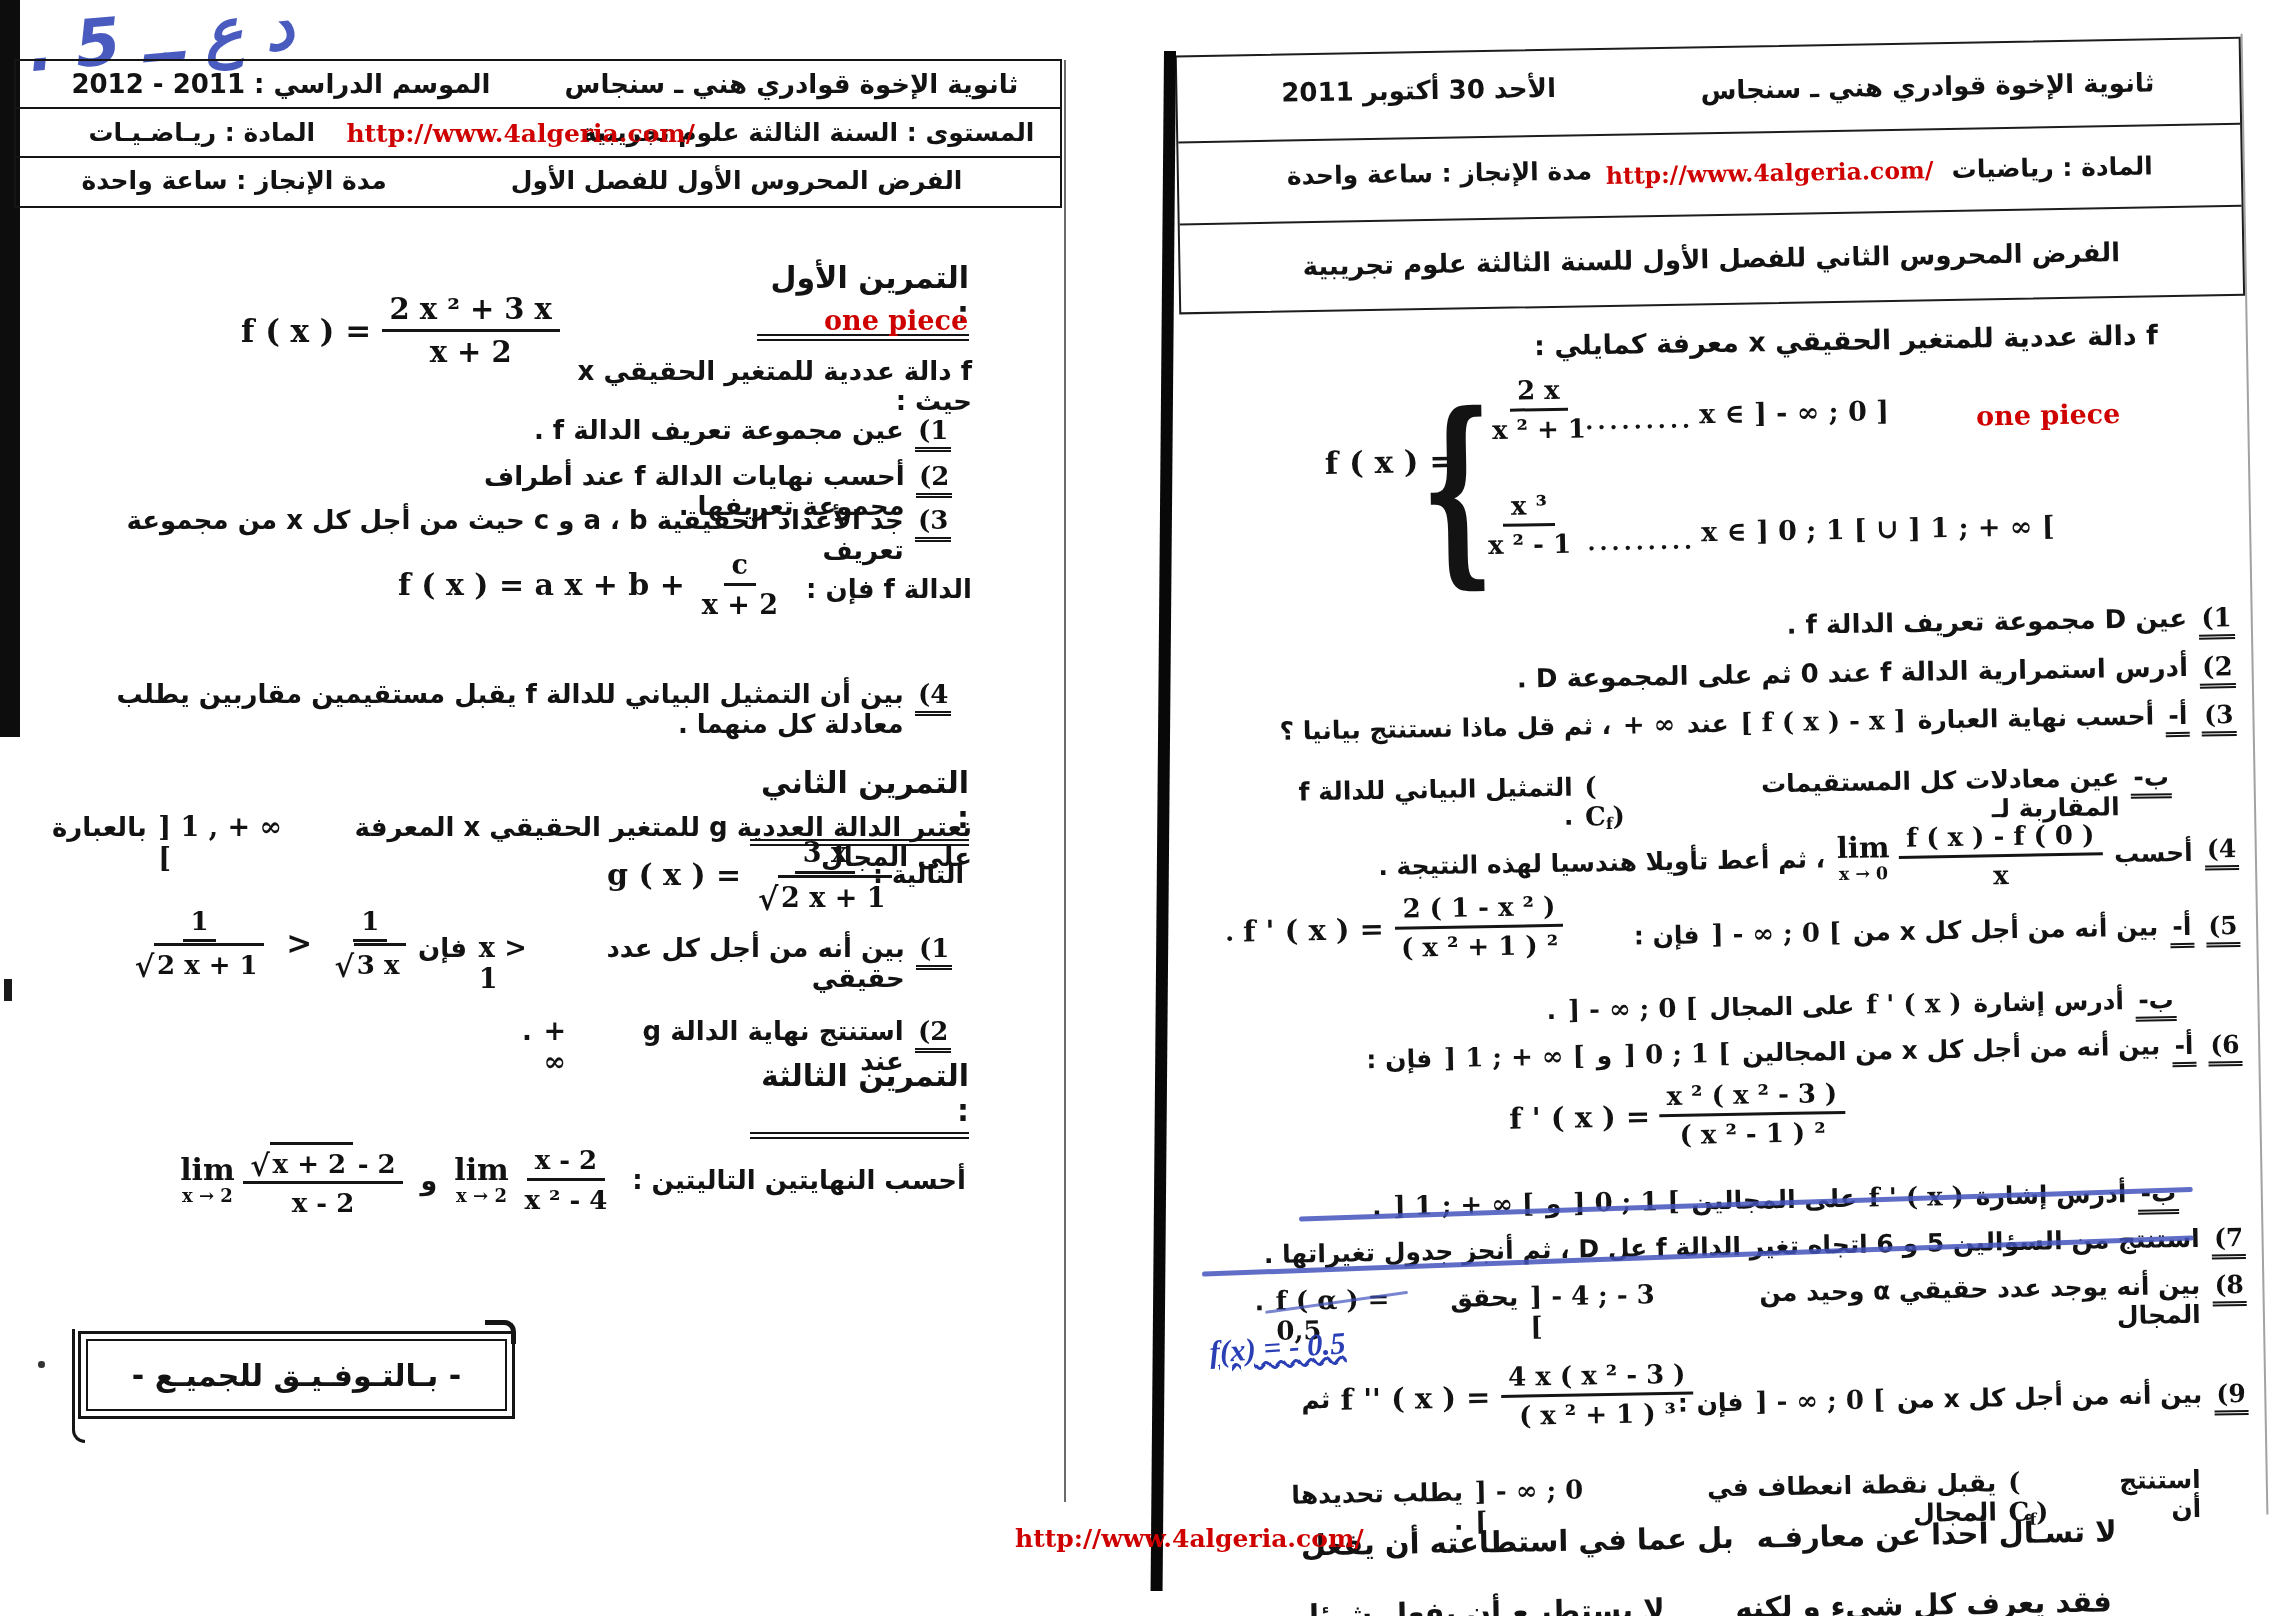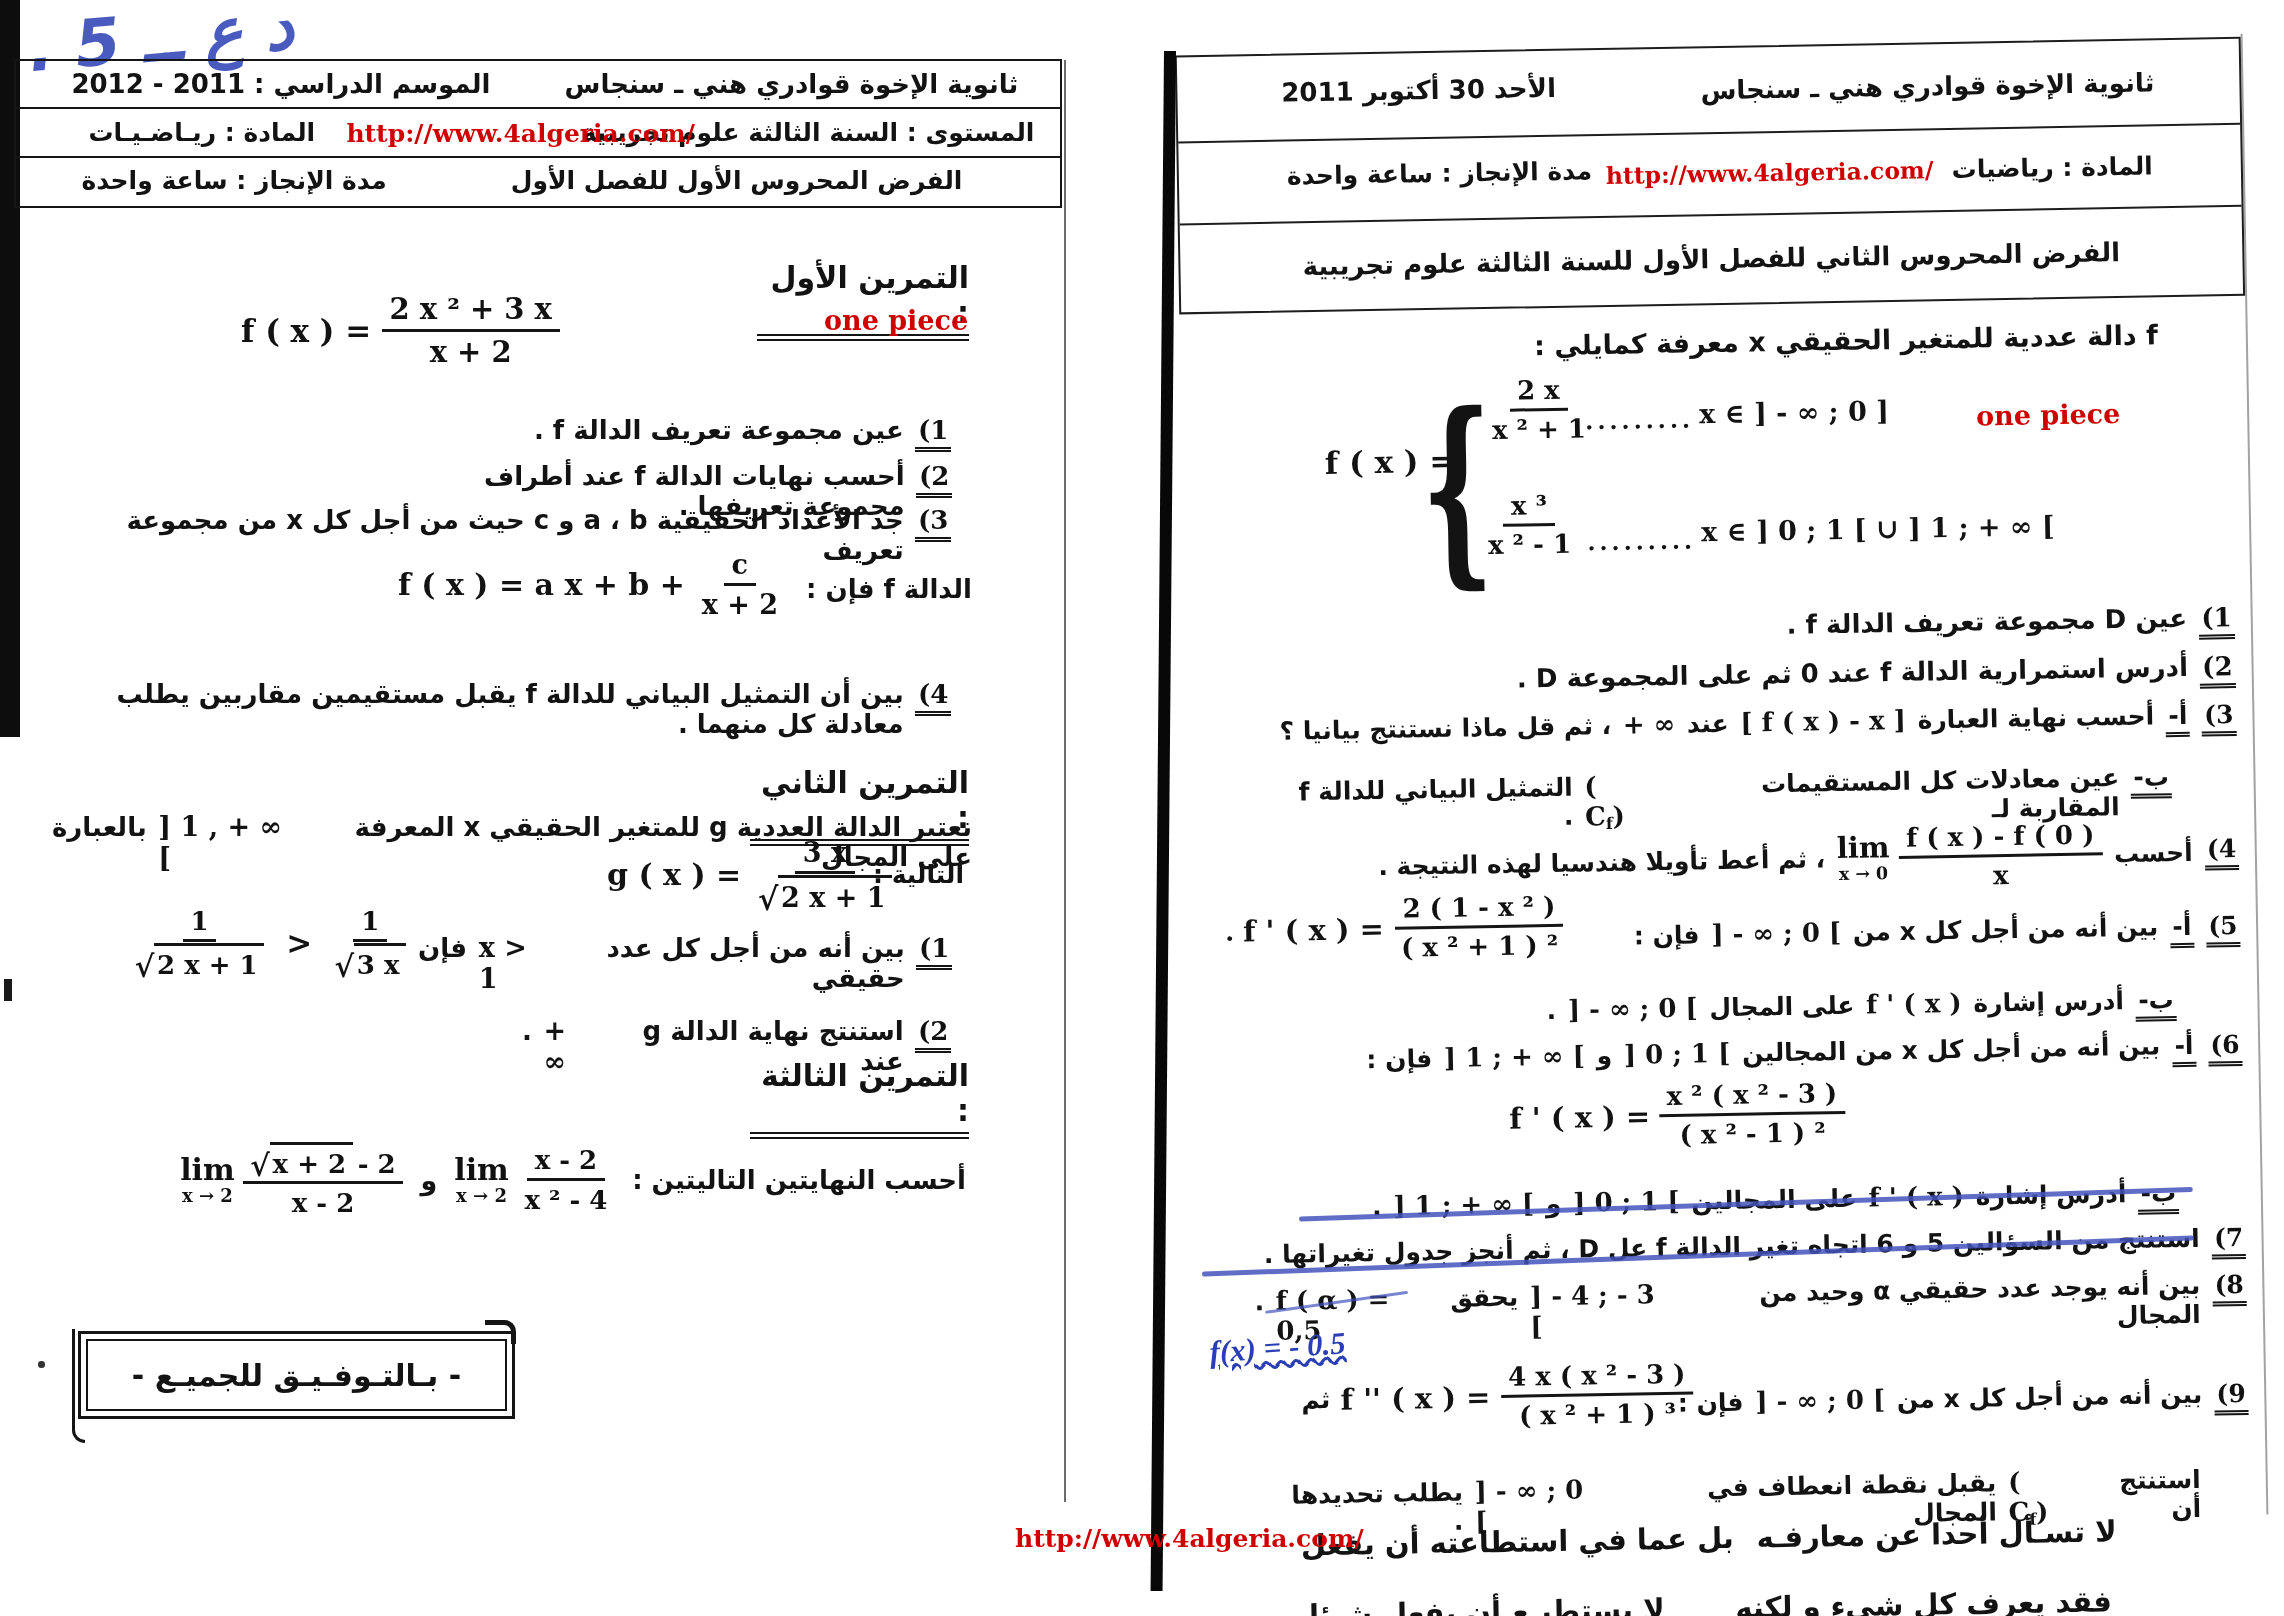--- a/index.html
+++ b/index.html
@@ -66,20 +66,21 @@
 
     <div class="abs math red" style="left:824px;top:305px;font-size:27px;">one piece</div>
 
     <div class="abs" style="left:241px;top:292px;display:flex;align-items:center;gap:10.4px;direction:ltr;">
       <span class="math" style="font-size:31px;">f ( x ) =</span>
       <span class="frac" style="font-size:29px;">
         <span class="fn">2 x ² + 3 x</span>
         <span class="fd">x + 2</span>
       </span>
     </div>
+    <div class="abs ar rtl" style="left:535px;top:356px;width:437px;font-size:26px;text-align:right;">f دالة عددية للمتغير الحقيقي x حيث :</div>
 
     <div class="abs qrow" style="left:522px;top:415px;width:429px;font-size:26px;">
       <span class="qnum">(1</span>
       <span class="ar">عين مجموعة تعريف الدالة f .</span>
     </div>
     <div class="abs qrow" style="left:392px;top:461px;width:560px;font-size:26px;">
       <span class="qnum">(2</span>
       <span class="ar">أحسب نهايات الدالة f عند أطراف مجموعة تعريفها .</span>
     </div>
     <div class="abs qrow" style="left:52px;top:505px;width:899px;font-size:26px;">

